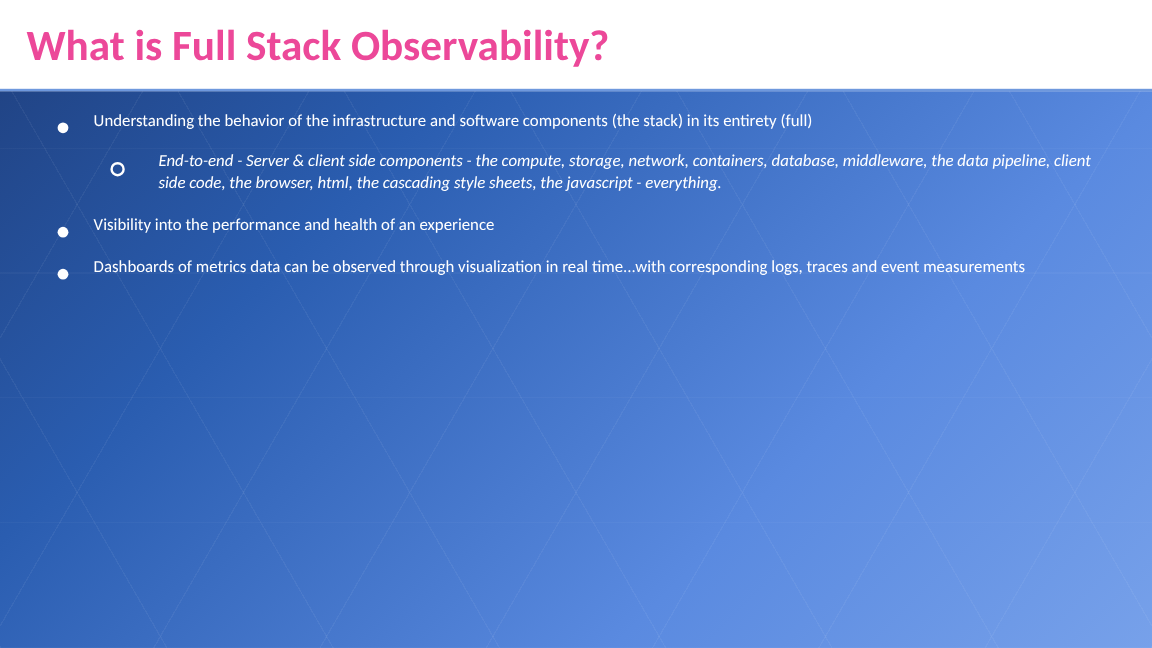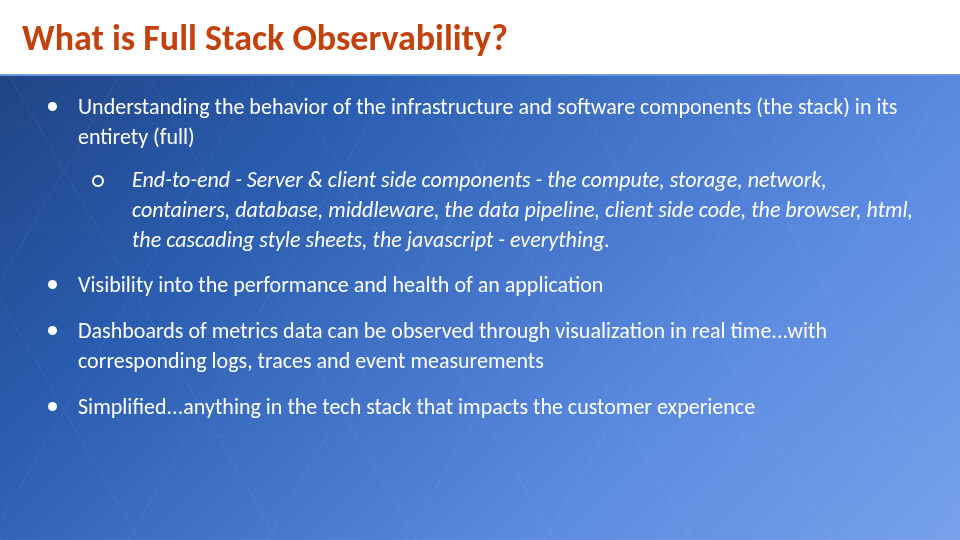--- a/index.html
+++ b/index.html
@@ -29,30 +29,30 @@
       repeating-linear-gradient(0deg, rgba(255,255,255,0.03) 0 1px, transparent 1px 104px);
     pointer-events: none;
   }
   .title-bar {
     position: relative;
     background: #ffffff;
     padding: 16px 22px 14px 22px;
     border-bottom: 2px solid #6e98dd;
   }
   .title {
-    color: #c2410c;
+    color: #ec4899;
     font-size: 36px;
     font-weight: 700;
     margin: 0;
   }
   .content {
     position: relative;
     padding: 16px 40px 0 40px;
     color: #ffffff;
-    font-size: 22px;
+    font-size: 14px;
     line-height: 1.35;
   }
   ul {
     margin: 0;
     padding: 0;
     list-style: none;
   }
   
   ul.level1 > li {
     position: relative;
@@ -123,23 +123,20 @@
     <ul class="level1">
       <li>
         <span>Understanding the behavior of the infrastructure and software components (the stack) in its entirety (full)</span>
         <ul class="level2">
           <li>
             <span>End-to-end - Server &amp; client side components - the compute, storage, network, containers, database, middleware, the data pipeline, client side code, the browser, html, the cascading style sheets, the javascript - everything.</span>
           </li>
         </ul>
       </li>
       <li>
-        <span>Visibility into the performance and health of an application</span>
+        <span>Visibility into the performance and health of an experience</span>
       </li>
       <li>
         <span>Dashboards of metrics data can be observed through visualization in real time...with corresponding logs, traces and event measurements</span>
-      </li>
-      <li>
-        <span>Simplified...anything in the tech stack that impacts the customer experience</span>
       </li>
     </ul>
   </div>
 </div>
 
 </body></html>

